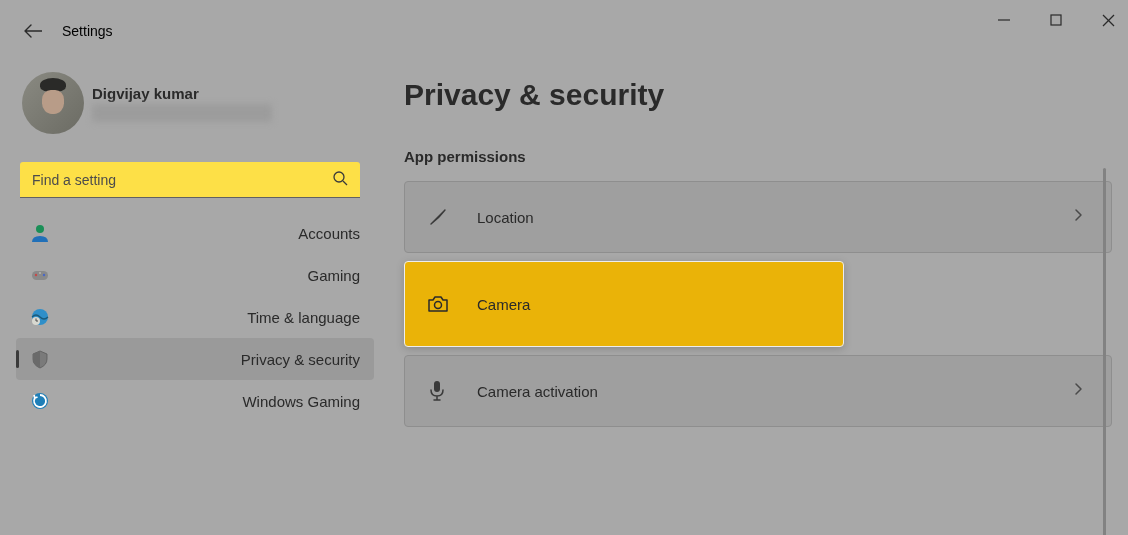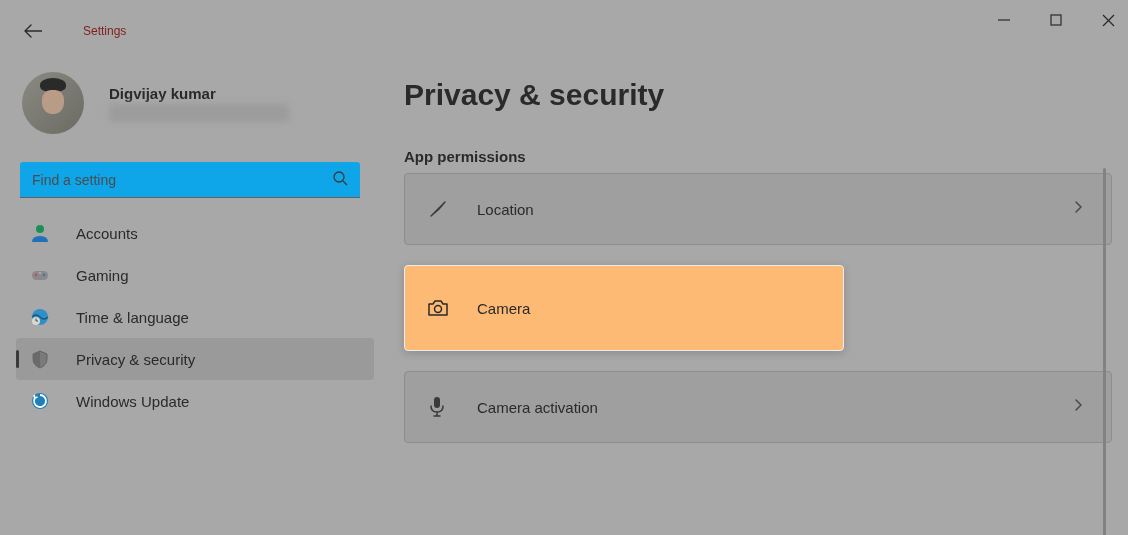--- a/index.html
+++ b/index.html
@@ -39,37 +39,36 @@
     }
     .back-btn {
       width: 22px;
       height: 22px;
       display: flex;
       align-items: center;
       justify-content: center;
       cursor: pointer;
     }
     .header-title {
-      font-size: 12px;
-      color: #7f1d1d;
+      font-size: 14px;
+      color: #000000;
       font-weight: 400;
-      margin-left: 21px;
     }
     .body {
       display: flex;
       padding: 0 16px;
     }
     .sidebar {
       width: 358px;
       flex-shrink: 0;
     }
     .profile {
       display: flex;
       align-items: center;
-      gap: 25px;
+      gap: 8px;
       padding: 12px 6px 18px 6px;
     }
     .avatar {
       width: 62px;
       height: 62px;
       border-radius: 50%;
       background: linear-gradient(135deg, #8a8a82 0%, #6b6b63 100%);
       position: relative;
       overflow: hidden;
       flex-shrink: 0;
@@ -113,21 +112,21 @@
     }
     .search-box {
       position: relative;
       margin: 10px 0 12px 4px;
       width: 340px;
     }
     .search-input {
       width: 100%;
       height: 36px;
       border: none;
-      background: #0ea5e9;
+      background: #fde047;
       border-bottom: 1px solid #616161;
       outline: none;
       padding: 0 38px 0 12px;
       font-size: 14px;
       color: #3a3a3a;
       border-radius: 3px 3px 0 0;
     }
     .search-input::placeholder {
       color: #4c4c4c;
     }
@@ -141,20 +140,21 @@
       margin-top: 14px;
     }
     .nav-item {
       display: flex;
       align-items: center;
       gap: 26px;
       padding: 11px 14px;
       border-radius: 4px;
       cursor: pointer;
       position: relative;
+      justify-content: space-between;
     }
     .nav-item.active {
       background: #9a9a9a;
     }
     .nav-item.active::before {
       content: "";
       position: absolute;
       left: 0;
       top: 50%;
       transform: translateY(-50%);
@@ -183,40 +183,40 @@
     .page-title {
       font-size: 30px;
       font-weight: 600;
       color: #2a2a2a;
       margin-bottom: 36px;
     }
     .section-heading {
       font-size: 15px;
       font-weight: 600;
       color: #2a2a2a;
-      margin-bottom: 8px;
+      margin-bottom: 16px;
     }
     .perm-list {
       display: flex;
       flex-direction: column;
-      gap: 20px;
+      gap: 8px;
     }
     .perm-item {
       display: flex;
       align-items: center;
       height: 72px;
       background: #9f9f9f;
       border: 1px solid #8e8e8e;
       border-radius: 4px;
       padding: 0 22px;
       cursor: pointer;
       position: relative;
     }
     .perm-item.highlighted {
-      background: #fdba74;
+      background: #eab308;
       border: 1px solid #ededed;
       box-shadow: 0 2px 8px rgba(0,0,0,0.18);
       width: 440px;
       height: 86px;
     }
     .perm-icon {
       width: 22px;
       height: 22px;
       margin-right: 28px;
       display: flex;
@@ -339,21 +339,21 @@
         <span class="nav-label">Privacy &amp; security</span>
       </div>
       <div class="nav-item">
         <span class="nav-icon">
           <svg width="20" height="20" viewBox="0 0 20 20">
               <circle cx="10" cy="10" r="8" fill="#1f7fb8"></circle>
               <path d="M10 4 A6 6 0 1 1 4.8 7" stroke="#fff" stroke-width="1.8" fill="none"></path>
               <path d="M4 4 L4.8 7 L7.5 6" stroke="#fff" stroke-width="1.8" fill="none" stroke-linejoin="round"></path>
             </svg>
         </span>
-        <span class="nav-label">Windows Update</span>
+        <span class="nav-label">Windows Gaming</span>
       </div>
     </div>
   </div>
 
   <div class="content">
     <h1 class="page-title">Privacy &amp; security</h1>
     <h2 class="section-heading">App permissions</h2>
 
     <div class="perm-list">
       <div class="perm-item">

